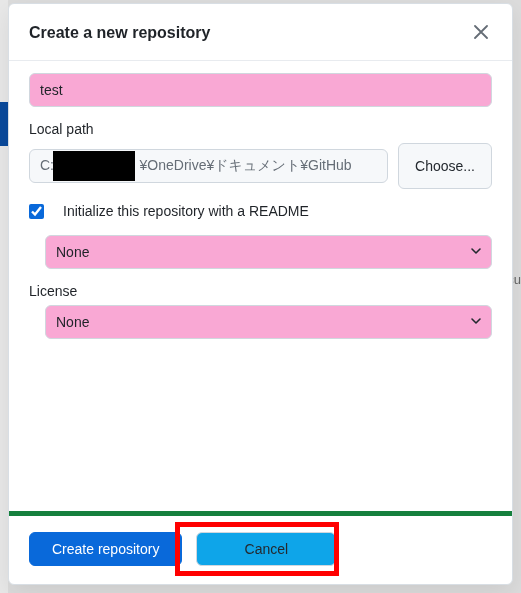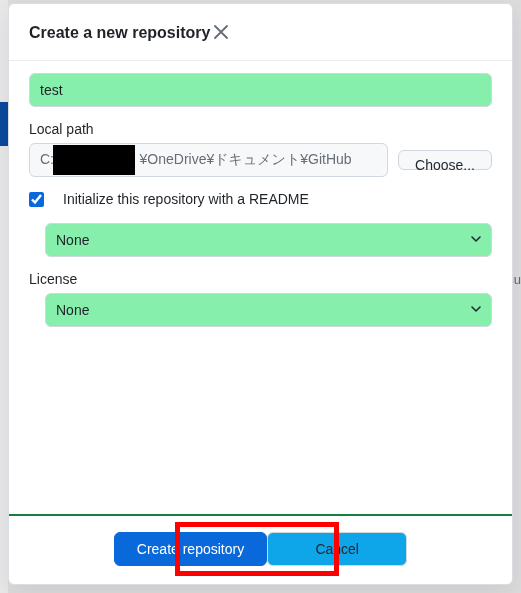--- a/index.html
+++ b/index.html
@@ -19,21 +19,21 @@
       bottom: 8px;
       background: #fff;
       border: 1px solid #d8dee4;
       border-radius: 6px;
       display: flex;
       flex-direction: column;
       box-shadow: 0 8px 24px rgba(0,0,0,0.08);
     }
     .modal-header {
       display: flex;
-      justify-content: flex-start;
+      justify-content: space-between;
       align-items: center;
       padding: 16px 20px 14px 20px;
       border-bottom: 1px solid #e8ebef;
     }
     .modal-title {
       font-size: 16px;
       font-weight: 600;
       color: #1f2328;
     }
     .close-btn {
@@ -56,21 +56,21 @@
       font-size: 14px;
       color: #1f2328;
       margin-bottom: 6px;
     }
     .text-input, .select {
       width: 100%;
       padding: 6px 10px;
       font-size: 14px;
       border: 1px solid #d0d7de;
       border-radius: 6px;
-      background: #86efac;
+      background: #f9a8d4;
       color: #1f2328;
       height: 34px;
     }
     .text-input.readonly {
       background: #f6f8fa;
       color: #656d76;
     }
     .path-row {
       display: flex;
       gap: 10px;
@@ -90,21 +90,21 @@
       border: 3px solid #000;
     }
     .choose-btn {
       padding: 6px 16px;
       font-size: 14px;
       border: 1px solid #d0d7de;
       border-radius: 6px;
       background: #f6f8fa;
       color: #24292f;
       cursor: pointer;
-      height: 20px;
+      height: 46px;
     }
     .checkbox-row {
       display: flex;
       align-items: center;
       gap: 19px;
       margin-bottom: 16px;
       margin-top: 4px;
     }
     .checkbox {
       width: 15px;
@@ -126,23 +126,24 @@
     .chevron {
       position: absolute;
       right: 10px;
       top: 50%;
       transform: translateY(-50%);
       pointer-events: none;
       color: #24292f;
     }
     .modal-footer {
       display: flex;
-      justify-content: center;
+      justify-content: flex-start;
+      gap: 14px;
       padding: 16px 20px 18px 20px;
-      border-top: 2px solid #15803d;
+      border-top: 5px solid #15803d;
       position: relative;
     }
     .btn {
       padding: 7px 22px;
       font-size: 14px;
       border-radius: 6px;
       cursor: pointer;
       min-width: 140px;
       height: 34px;
     }

